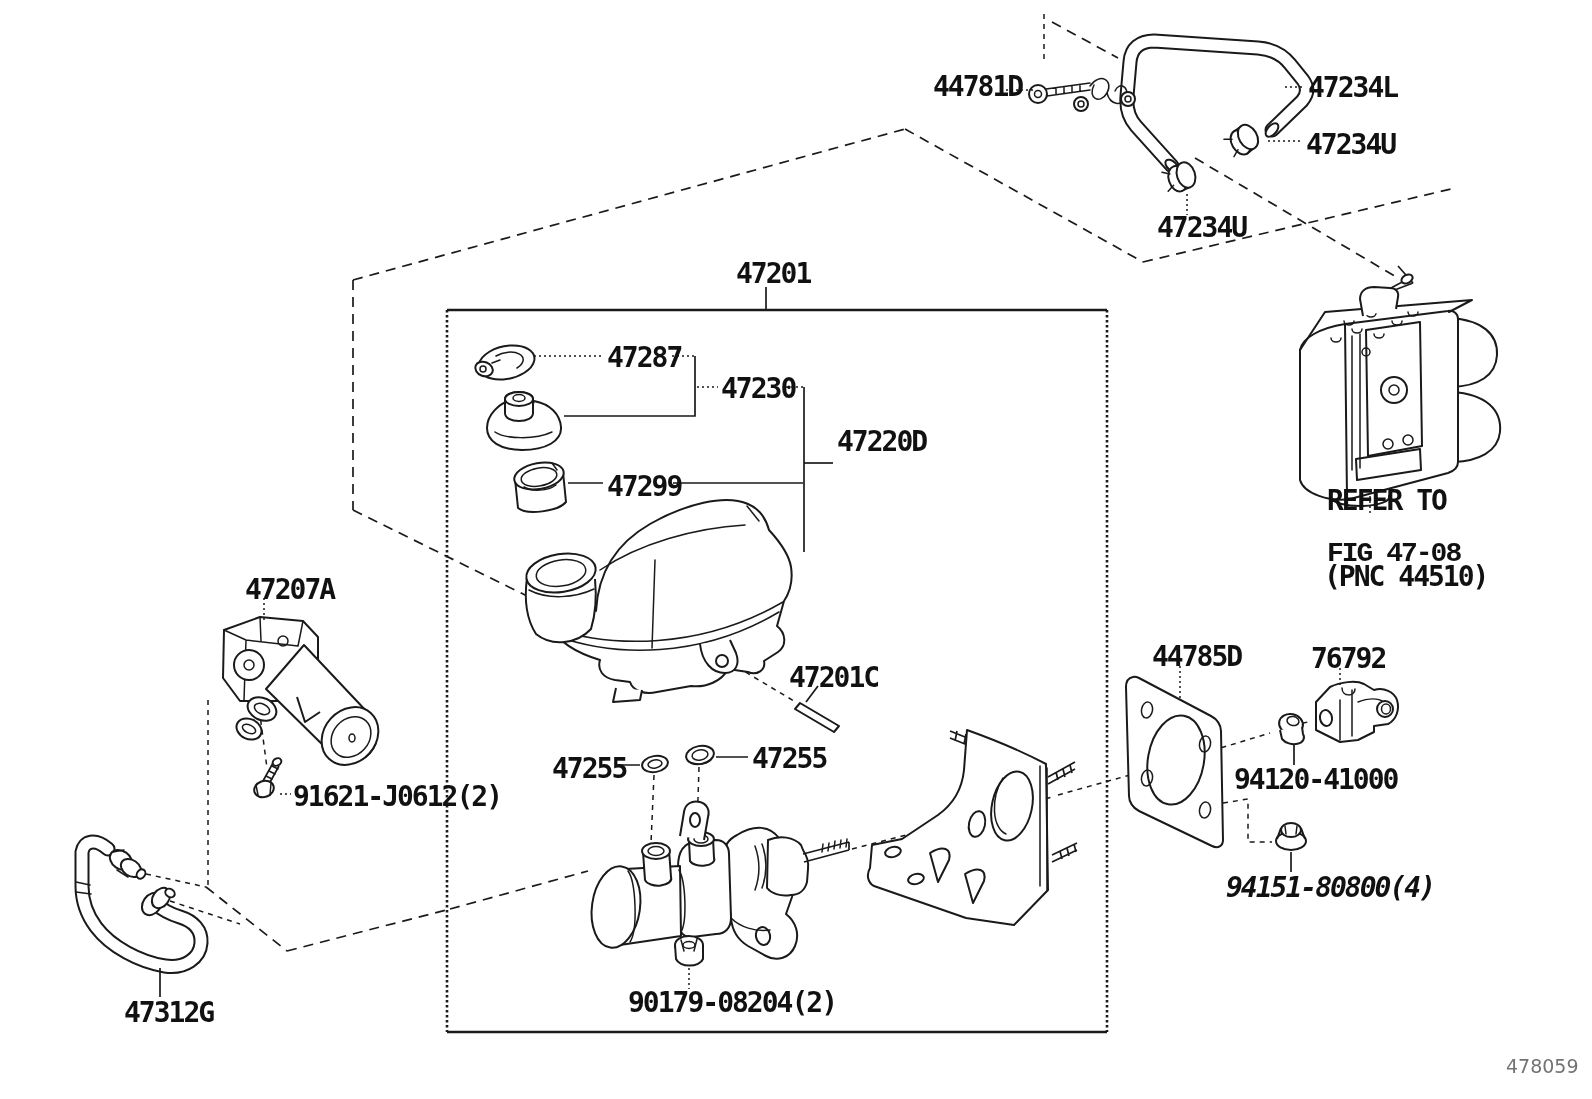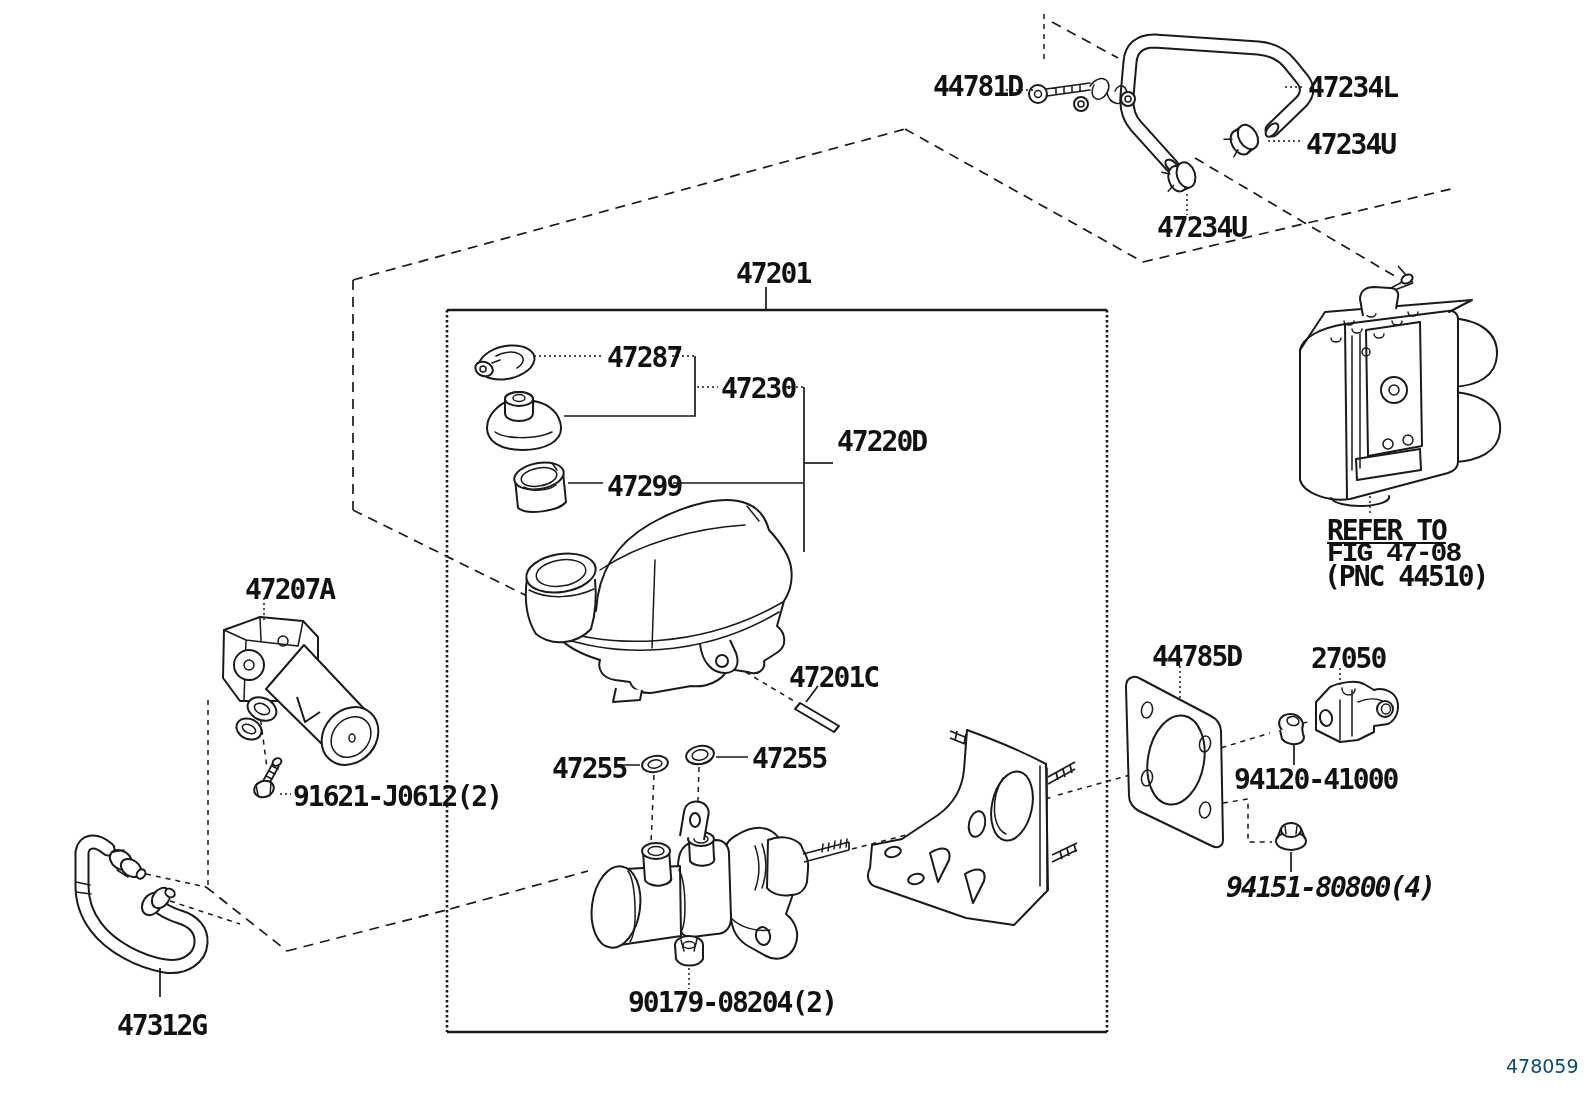--- a/index.html
+++ b/index.html
@@ -5,21 +5,21 @@
   :root{ --bg:#ffffff; --line:#1a1a1a; --text:#111111; }
   html,body{margin:0;padding:0;}
   body{width:1592px;height:1099px;background:var(--bg);position:relative;overflow:hidden;
        font-family:"DejaVu Sans Mono","Liberation Mono",monospace;}
   #stage{position:absolute;left:0;top:0;width:1592px;height:1099px;}
   #art{position:absolute;left:0;top:0;}
   #labels{position:absolute;left:0;top:0;width:1592px;height:1099px;pointer-events:none;}
   .callout{position:absolute;font-weight:bold;font-size:28px;letter-spacing:-2px;
            color:var(--text);white-space:pre;line-height:1;}
   .callout.plain{font-family:"DejaVu Sans","Liberation Sans",sans-serif;font-weight:normal;
-                 font-size:19px;letter-spacing:0;color:#0c4a6e;}
+                 font-size:19px;letter-spacing:0;color:#737373;}
   
   .ln{fill:none;stroke:var(--line);stroke-width:2;stroke-linecap:round;stroke-linejoin:round;}
   .fw{fill:#ffffff;stroke:var(--line);stroke-width:2;stroke-linejoin:round;}
   .thin{stroke-width:1.5;}
   .box{fill:none;stroke:var(--line);stroke-width:2.4;}
   .stip{fill:none;stroke:var(--line);stroke-width:2.6;stroke-dasharray:2.5 2.5;}
   .d1{fill:none;stroke:var(--line);stroke-width:1.7;stroke-dasharray:10 7;}
   .d2{fill:none;stroke:var(--line);stroke-width:1.5;stroke-dasharray:5 5;}
   .dot{fill:none;stroke:var(--line);stroke-width:1.5;stroke-dasharray:2 3;}
   .sol{fill:none;stroke:var(--line);stroke-width:1.7;}
@@ -327,24 +327,24 @@
       <div class="callout" style="left: 736px; top: 260px;">47201</div>
       <div class="callout" style="left: 607px; top: 344px;">47287</div>
       <div class="callout" style="left: 721px; top: 375px;">47230</div>
       <div class="callout" style="left: 837px; top: 428px;">47220D</div>
       <div class="callout" style="left: 607px; top: 473px;">47299</div>
       <div class="callout" style="left: 789px; top: 664px;">47201C</div>
       <div class="callout" style="left: 552px; top: 755px;">47255</div>
       <div class="callout" style="left: 752px; top: 745px;">47255</div>
       <div class="callout" style="left: 236px; top: 576px; margin-left: 9px;">47207A</div>
       <div class="callout" style="left: 293px; top: 783px;">91621-J0612(2)</div>
-      <div class="callout" style="left: 117px; top: 999px; margin-top: 13px;">47312G</div>
+      <div class="callout" style="left: 124px; top: 999px;">47312G</div>
       <div class="callout" style="left: 628px; top: 989px;">90179-08204(2)</div>
       <div class="callout" style="left: 1152px; top: 643px;">44785D</div>
-      <div class="callout" style="left: 1311px; top: 645px;">27050</div>
+      <div class="callout" style="left: 1311px; top: 645px;">76792</div>
       <div class="callout" style="left: 1234px; top: 766px;">94120-41000</div>
       <div class="callout" style="left: 1226px; top: 874px; font-style: italic;">94151-80800(4)</div>
-      <div class="callout" style="left: 1327px; top: 517px; text-decoration: underline;">REFER TO</div>
+      <div class="callout" style="left: 1327px; top: 487px;">REFER TO</div>
       <div class="callout" style="left: 1327px; top: 540px; font-family: Liberation Mono, monospace;">FIG 47-08</div>
       <div class="callout" style="left: 1324px; top: 563px;">(PNC 44510)</div>
       <div class="callout plain" style="left: 1506px; top: 1057px;">478059</div>
     </div>
 </div>
 
 </body></html>

